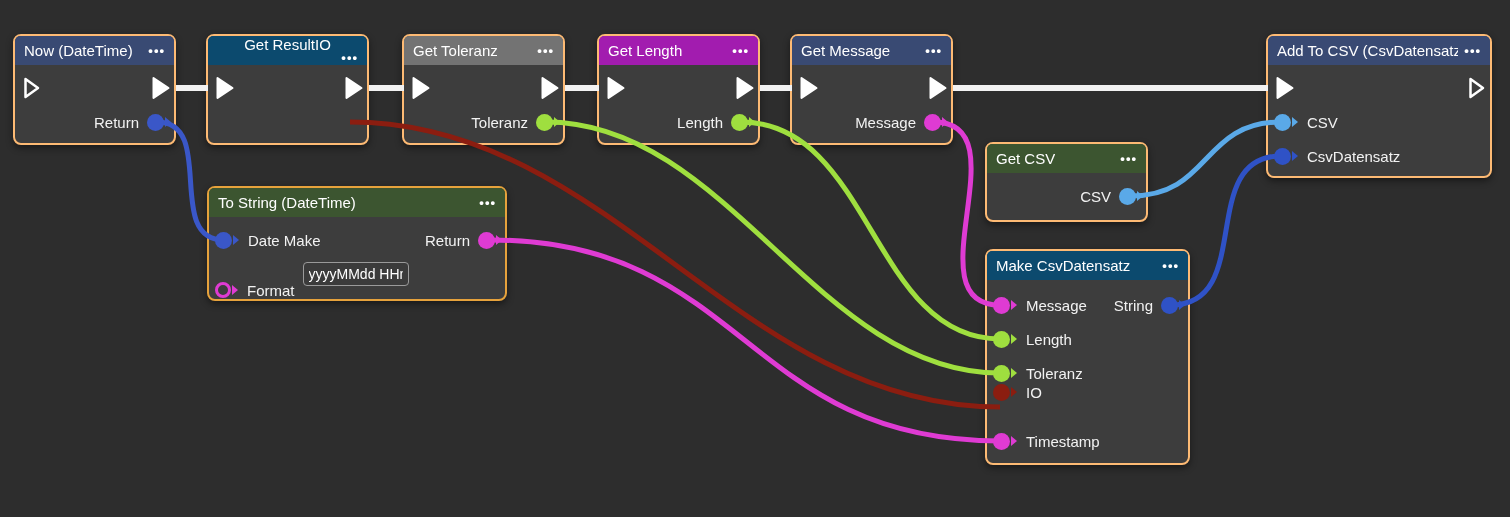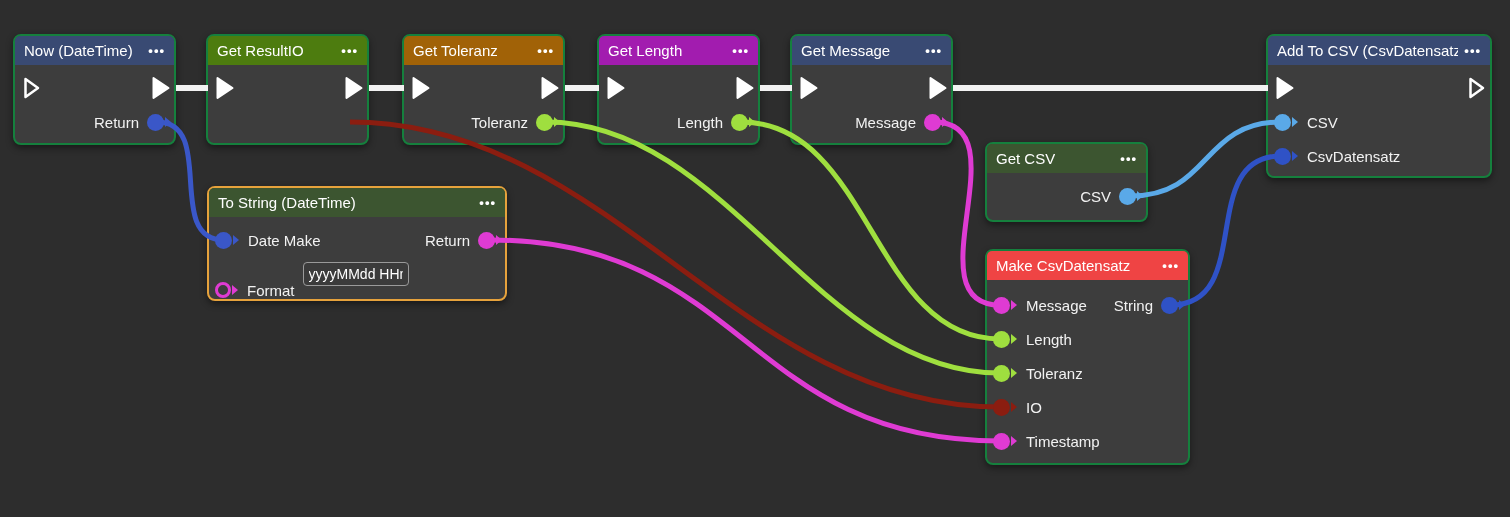--- a/index.html
+++ b/index.html
@@ -9,21 +9,21 @@
     position:relative; width:1510px; height:517px; overflow:hidden;
     background:#2d2d2d;
   }
   #wire-layer {
     position:absolute; left:0; top:0; width:1510px; height:517px;
     z-index:2; pointer-events:none;
   }
   #wire-layer path { fill:none; pointer-events:stroke; }
   .node {
     position:absolute; background:#3d3d3d;
-    border:2px solid #15803d; border-radius:8px;
+    border:2px solid #fdba74; border-radius:8px;
     box-shadow:0 3px 7px rgba(0,0,0,0.45);
   }
   .node.selected { border-color:#e6a23c; }
   .node-header {
     height:29px; display:flex; align-items:center;
     padding:0 9px; border-radius:5px 5px 0 0;
     color:#ffffff; font-size:15px; white-space:nowrap; overflow:hidden;
   }
   .node-title { flex:0 1 auto; overflow:hidden; text-overflow:clip; }
   .menu-dots {
@@ -105,40 +105,40 @@
     <div class="row" style="top:69px;">
       <span class="out-group" style="color: rgb(58, 87, 200);">
         <span class="pin-label">Return</span>
         <span class="pin-dot"></span>
           <span class="pin-chev"></span>
       </span>
     </div>
   </div>
 
   <div class="node" style="left:206px; top:34px; width:163px; height:111px;">
-    <div class="node-header" style="background: #4d7c0f;">
+    <div class="node-header" style="background: #0c4a6e; flex-direction: column;">
       <span class="node-title">Get ResultIO</span>
       <span class="menu-dots">•••</span>
     </div>
     <div class="row" style="top:35px;">
       <span class="exec-left">
         <svg width="18" height="24" viewBox="0 0 18 24">
             <polygon points="1.5,2 16.5,12 1.5,22" fill="#ffffff" stroke="#ffffff" stroke-width="2" stroke-linejoin="round"></polygon>
           </svg>
       </span>
       <span class="exec-right">
         <svg width="18" height="24" viewBox="0 0 18 24">
             <polygon points="1.5,2 16.5,12 1.5,22" fill="#ffffff" stroke="#ffffff" stroke-width="2" stroke-linejoin="round"></polygon>
           </svg>
       </span>
     </div>
   </div>
 
   <div class="node" style="left:402px; top:34px; width:163px; height:111px;">
-    <div class="node-header" style="background: #a16207;">
+    <div class="node-header" style="background: #737373;">
       <span class="node-title">Get Toleranz</span>
       <span class="menu-dots">•••</span>
     </div>
     <div class="row" style="top:35px;">
       <span class="exec-left">
         <svg width="18" height="24" viewBox="0 0 18 24">
             <polygon points="1.5,2 16.5,12 1.5,22" fill="#ffffff" stroke="#ffffff" stroke-width="2" stroke-linejoin="round"></polygon>
           </svg>
       </span>
       <span class="exec-right">
@@ -276,21 +276,21 @@
       <span class="in-group" style="color: rgb(223, 59, 211); margin-top: 32px;">
         <span class="pin-ring"></span>
           <span class="pin-chev"></span>
         <span class="pin-label">Format</span>
       </span>
       <input class="fmt-input" type="text" value="yyyyMMdd HHmm" style="">
     </div>
   </div>
 
   <div class="node" style="left:985px; top:249px; width:205px; height:216px;">
-    <div class="node-header" style="background: #ef4444;">
+    <div class="node-header" style="background: #0c4a6e;">
       <span class="node-title">Make CsvDatensatz</span>
       <span class="menu-dots">•••</span>
     </div>
     <div class="row" style="top:37px;">
       <span class="in-group" style="color: rgb(223, 59, 211);">
         <span class="pin-dot"></span>
           <span class="pin-chev"></span>
         <span class="pin-label">Message</span>
       </span>
       <span class="out-group" style="color: rgb(47, 82, 198);">
@@ -306,21 +306,21 @@
         <span class="pin-label">Length</span>
       </span>
     </div>
     <div class="row" style="top:105px;">
       <span class="in-group" style="color: rgb(159, 223, 63);">
         <span class="pin-dot"></span>
           <span class="pin-chev"></span>
         <span class="pin-label">Toleranz</span>
       </span>
     </div>
-    <div class="row" style="top:139px;text-align:center;">
+    <div class="row" style="top:124px;text-align:center;">
       <span class="in-group" style="color: rgb(139, 29, 16);">
         <span class="pin-dot"></span>
           <span class="pin-chev"></span>
         <span class="pin-label">IO</span>
       </span>
     </div>
     <div class="row" style="top:173px;">
       <span class="in-group" style="color: rgb(223, 59, 211); text-align: center;">
         <span class="pin-dot"></span>
           <span class="pin-chev"></span>

